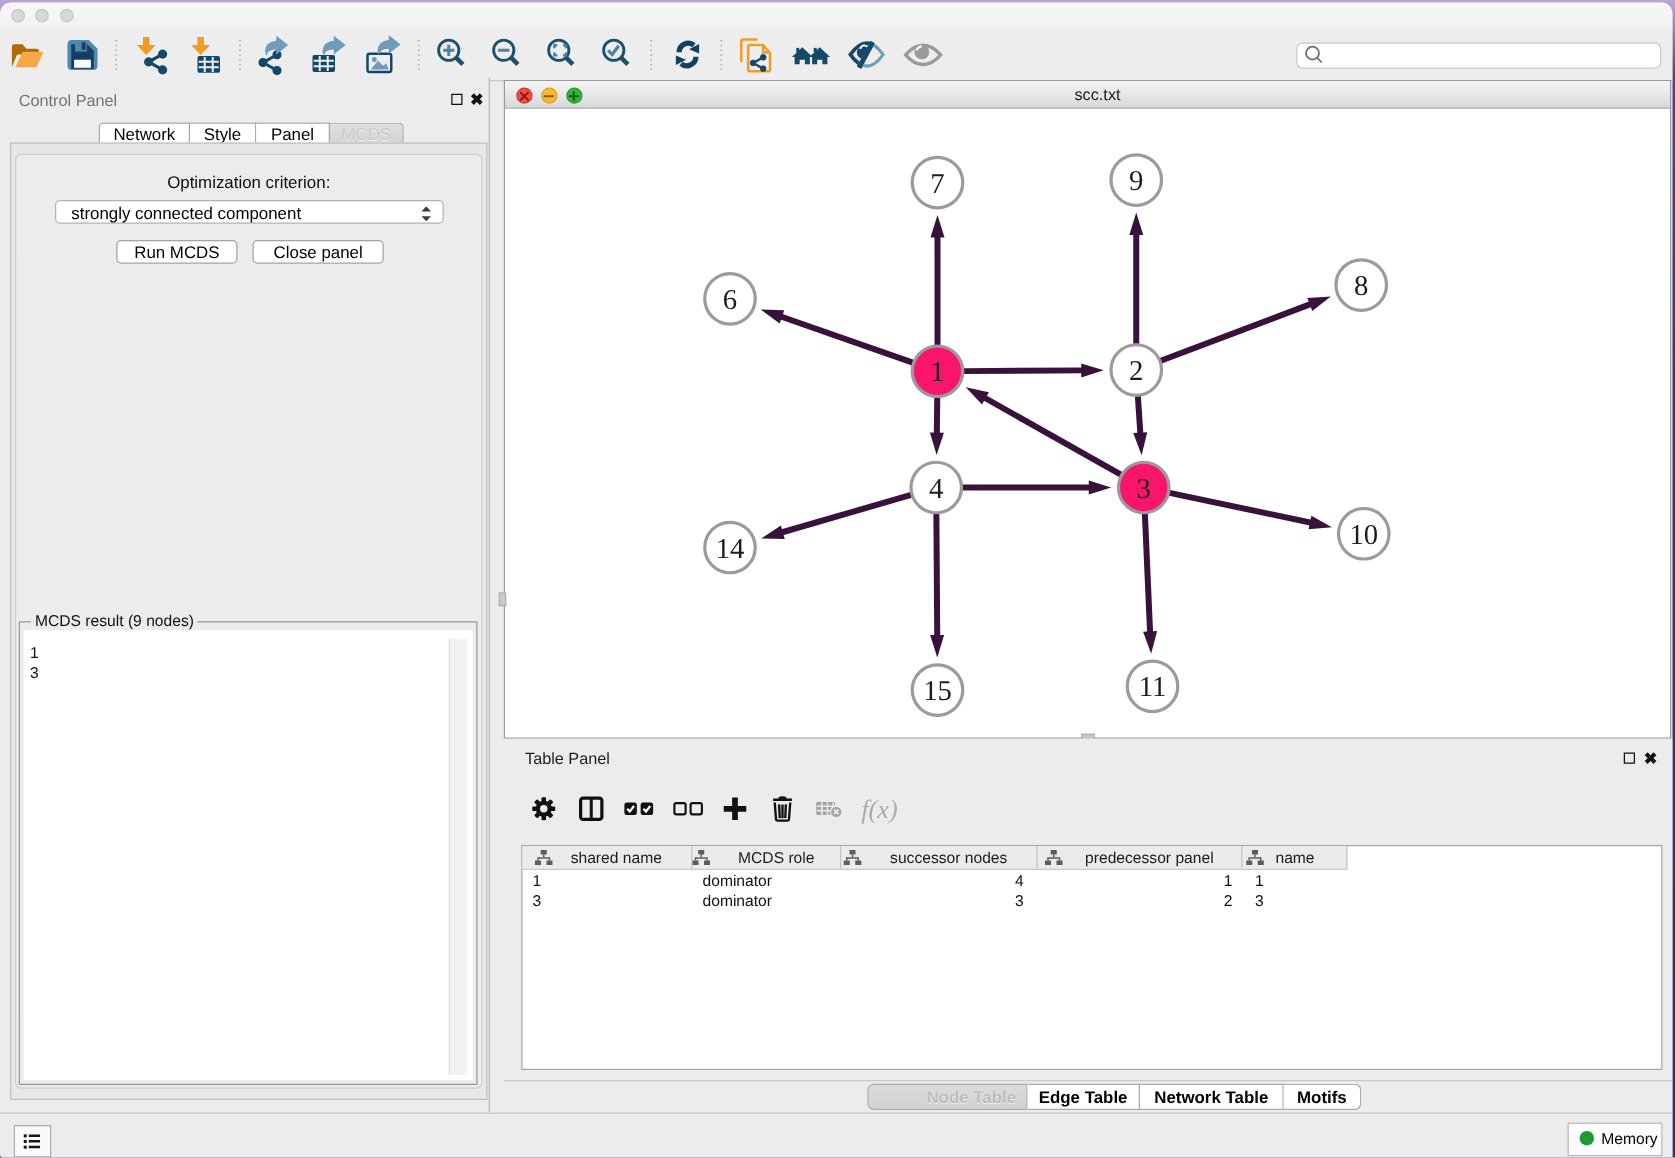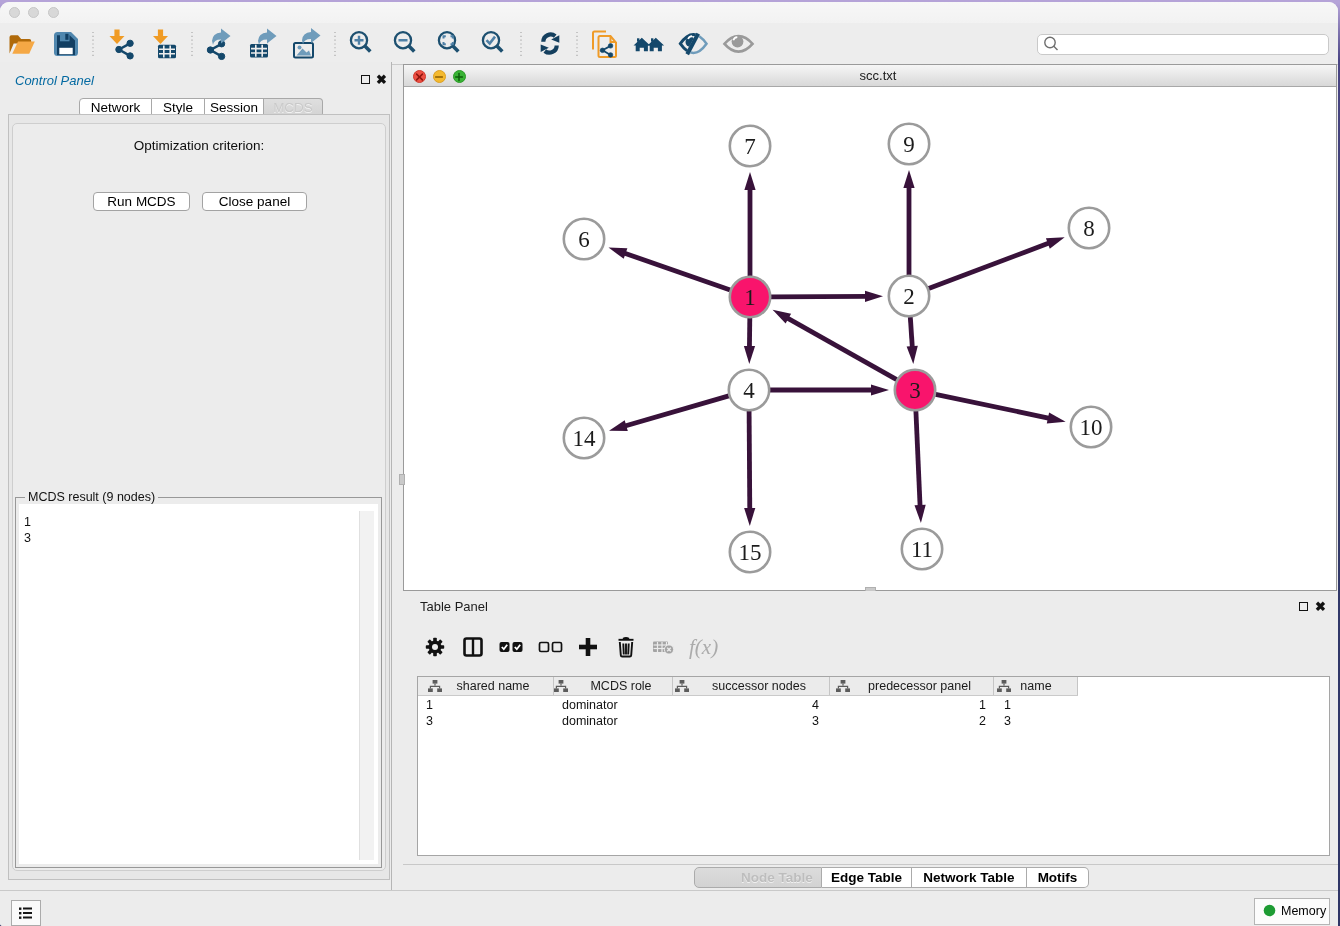--- a/index.html
+++ b/index.html
@@ -15,21 +15,21 @@
  background:#d8d8d8;border:1px solid #c6c6c6;box-sizing:border-box;}
 #wtitle{position:absolute;top:4px;left:0;width:1338px;text-align:center;
  font-size:13.5px;color:#b2b2b2;}
 #toolbar{position:absolute;left:0;top:21px;width:1338px;height:41px;background:#ededed;
  border-bottom:1px solid #c9c9c9;}
 #searchbox{position:absolute;left:1037px;top:11px;width:290px;height:19px;background:#fff;
  border:1px solid #c9c9c9;border-radius:5px;}
 
 #cpanel{position:absolute;left:0;top:60px;width:391px;height:828px;background:#ececec;
  border-right:1px solid #b5b5b5;}
-#cpanel .ptitle{position:absolute;left:15px;top:11px;font-size:13px;color:#0369a1;font-style:italic;}
+#cpanel .ptitle{position:absolute;left:15px;top:11px;font-size:13px;color:#737373;}
 .maxbox{position:absolute;width:9px;height:9px;border:1.6px solid #111;box-sizing:border-box;}
 .closex{position:absolute;font-size:13px;font-weight:bold;color:#111;line-height:10px;}
 #tabcontent{position:absolute;left:8px;top:52px;width:380px;height:764px;
  background:#e7e7e7;border:1px solid #c0c0c0;}
 #innerpane{position:absolute;left:3px;top:8px;width:372px;height:746px;
  background:#ececec;border:1px solid #cecece;border-radius:5px;}
 .tabs{position:absolute;display:flex;}
 .tab{height:17px;line-height:17px;font-size:13.5px;text-align:center;background:#fff;
  border:1px solid #a8a8a8;border-left:none;box-sizing:content-box;color:#000;}
 .tab.first{border-left:1px solid #a8a8a8;border-radius:4px 0 0 4px;}
@@ -226,26 +226,32 @@
     </svg>
   </div>
 
   <div id="cpanel">
     <div class="ptitle">Control Panel</div>
     <div class="maxbox" style="left:361px;top:13px;"></div>
     <div class="closex" style="left:376px;top:13px;">✖</div>
     <div class="tabs" style="left:79px;top:36px;">
       <div class="tab first" style="width:71px;">Network</div>
       <div class="tab" style="width:52px;">Style</div>
-      <div class="tab" style="width:58px;">Session</div>
+      <div class="tab" style="width:58px;">Panel</div>
       <div class="tab last sel" style="width:58px;">MCDS</div>
     </div>
     <div id="tabcontent">
       <div id="innerpane">
         <div id="optlabel">Optimization criterion:</div>
+        <div id="dropdown"><span>strongly connected component</span>
+          <svg width="10" height="12" style="right:8px;top:3.5px;">
+            <polygon points="5,0 8.8,4.1 1.2,4.1" fill="#3c3c3c"></polygon>
+            <polygon points="5,12 8.8,7.9 1.2,7.9" fill="#3c3c3c"></polygon>
+          </svg>
+        </div>
         <div class="btn" style="left:80px;top:68px;width:95px;">Run MCDS</div>
         <div class="btn" style="left:189px;top:68px;width:103px;">Close panel</div>
       </div>
     </div>
     <div id="fieldset">
       <div id="fslegend">MCDS result (9 nodes)</div>
       <div id="fstext">1<br>3<div id="fsscroll"></div></div>
     </div>
   </div>
 

